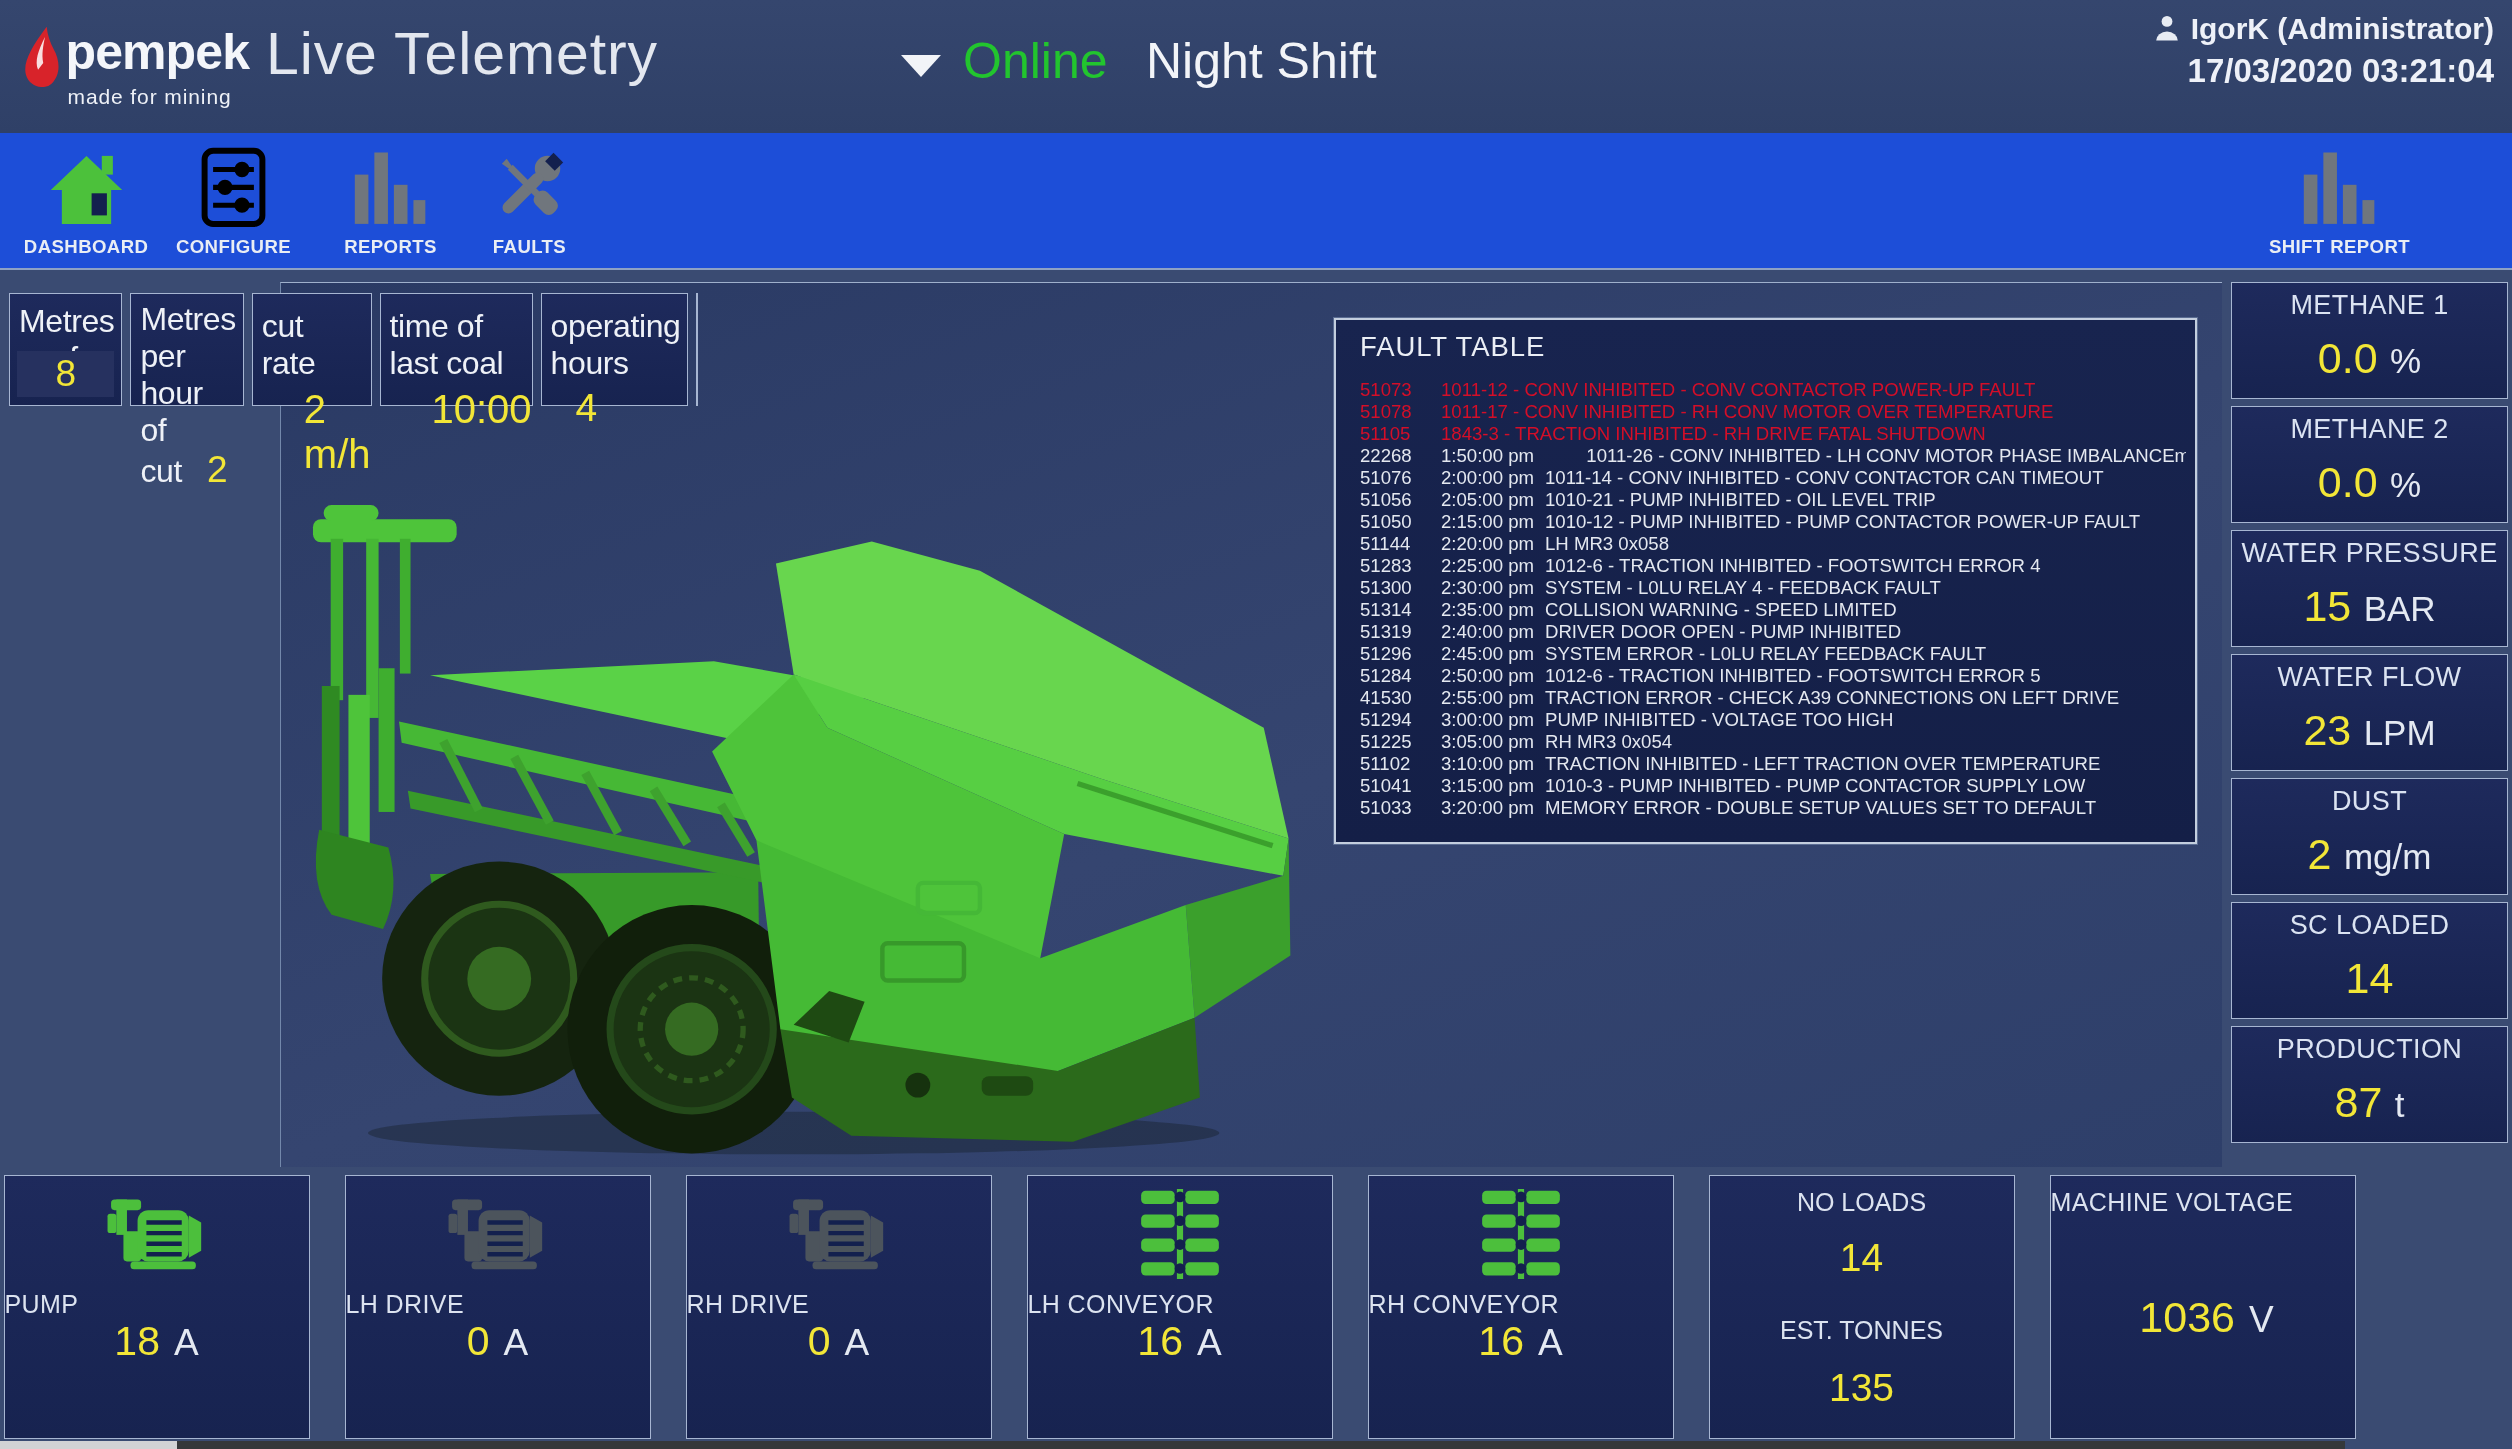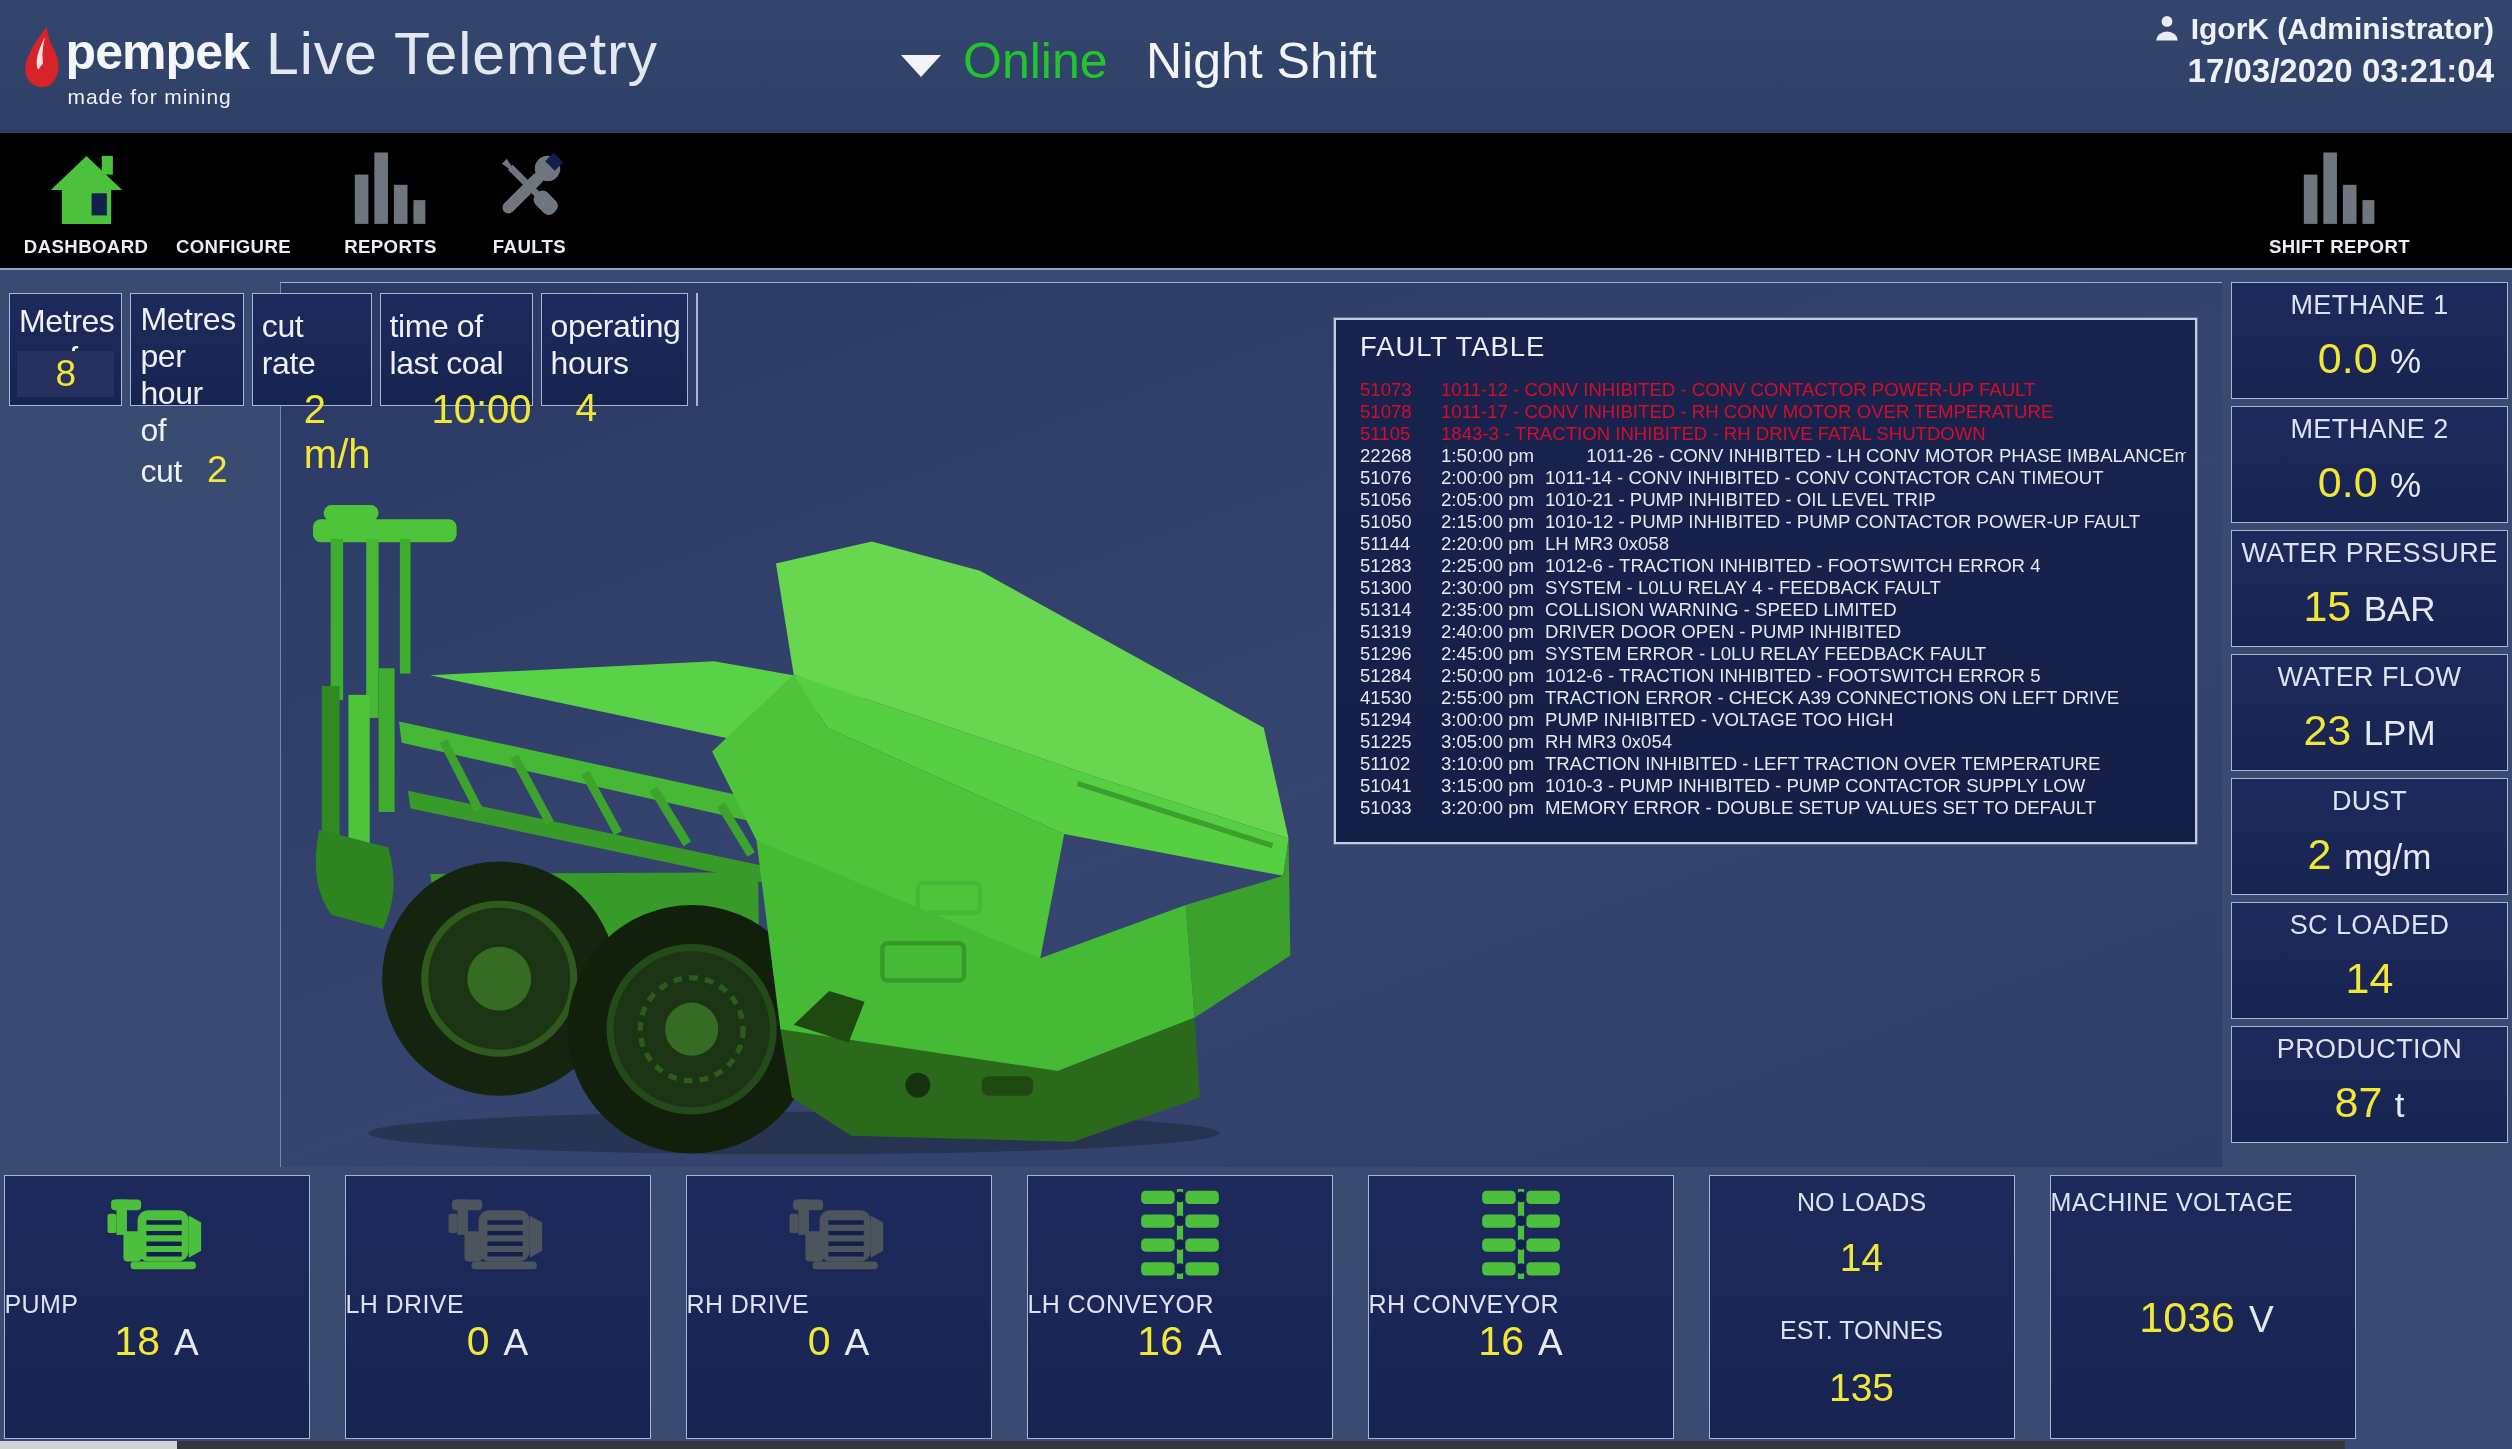--- a/index.html
+++ b/index.html
@@ -22,21 +22,21 @@
          border-top:22px solid #f2f4f8;}
   .status-online{position:absolute;left:963px;top:32px;font-size:50px;color:#22c52e;}
   .shift-name{position:absolute;left:1146px;top:32px;font-size:50px;color:#f2f4f8;}
   .user-box{position:absolute;right:18px;top:12.4px;text-align:right;color:#eef1f8;}
   .user-line{font-size:30px;font-weight:bold;}
   .user-line svg{width:30px;height:30px;vertical-align:-3.5px;margin-right:9px;}
   .date-line{font-size:33px;font-weight:bold;margin-top:5.3px;}
 
   
   .toolbar{position:absolute;left:0;top:133px;width:2512px;height:135px;
-           background:#000000;border-bottom:2.7px solid #8ea2c4;}
+           background:#1d4ed8;border-bottom:2.7px solid #8ea2c4;}
   .tb-item{position:absolute;top:5.3px;width:151px;height:126px;text-align:center;cursor:pointer;}
   .tb-icon{height:92px;margin-top:3.5px;}
   .tb-icon svg{width:85px;height:89px;}
   .tb-label{font-size:18.6px;font-weight:bold;color:#e9edf4;letter-spacing:0.4px;margin-top:1.8px;}
   .ic-green{fill:#4cc13b;}
   .ic-gray{fill:#70767d;}
 
   
   .central{position:absolute;left:280px;top:282px;width:1941px;height:884px;
            background:linear-gradient(160deg,#2a3a64 0%,#354570 55%,#2e3f6a 100%);

